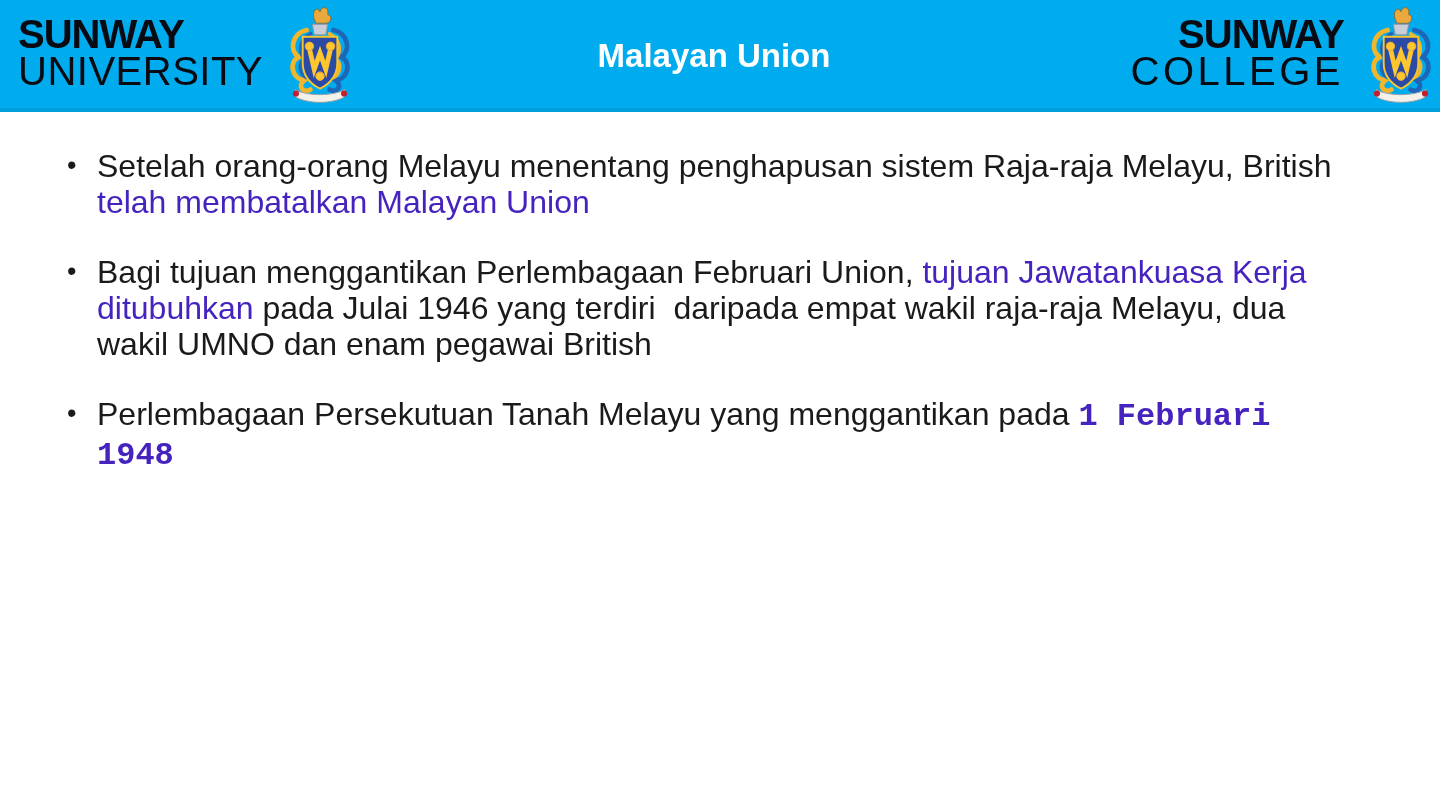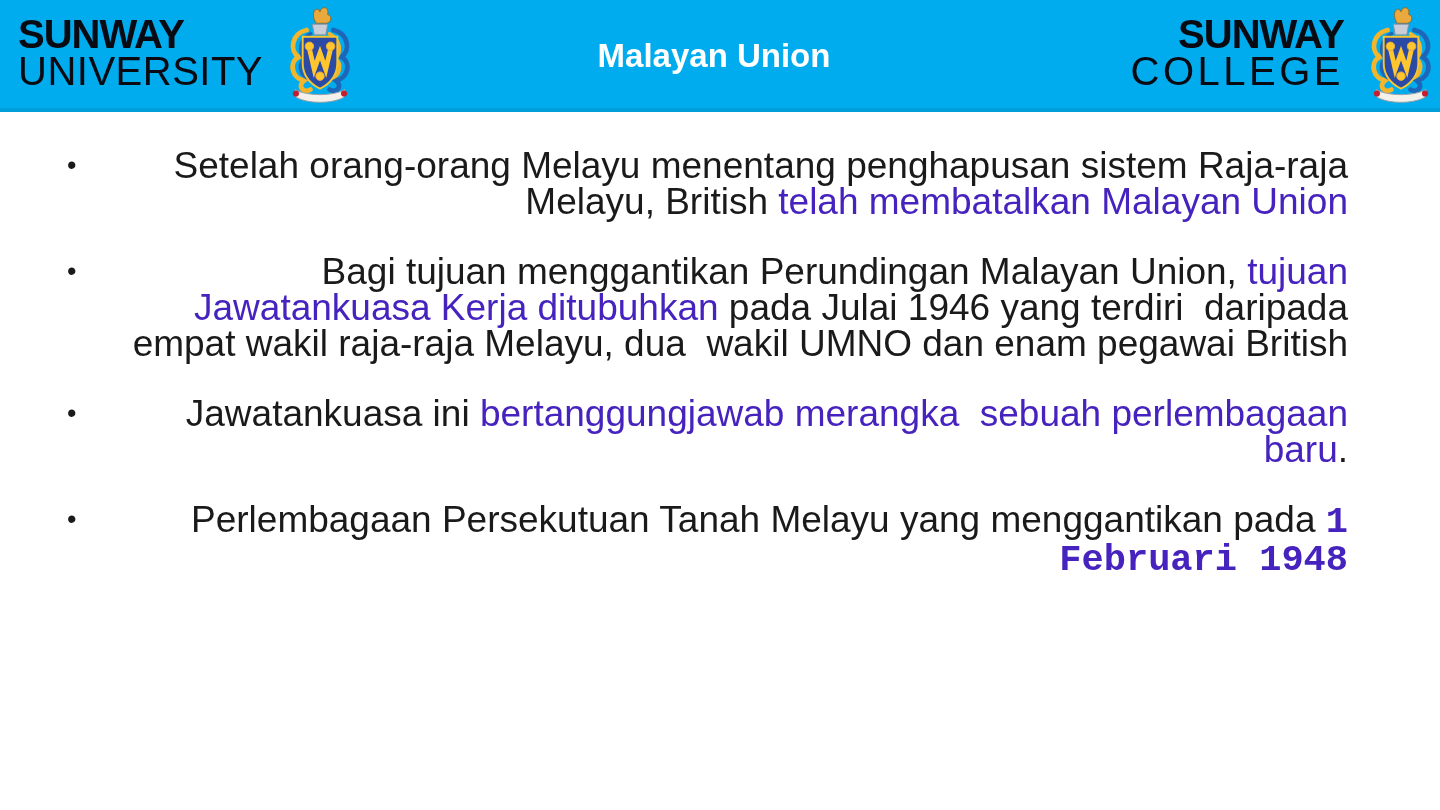--- a/index.html
+++ b/index.html
@@ -25,21 +25,21 @@
   .slide-title{
     position:absolute;left:0;right:12px;top:0;height:112px;
     display:flex;align-items:center;justify-content:center;
     color:#ffffff;font-size:33px;font-weight:700;pointer-events:none;
   }
   
   .slide-body{padding:36px 92px 0 66px;}
   .bullet-list{
     list-style:none;margin:0;padding:0;
     color:var(--body-text,#1a1a1a);
-    font-size:37px;line-height:36px;text-align:right;
+    font-size:32px;line-height:36px;
   }
   .bullet-list li{position:relative;padding-left:31px;margin-bottom:34px;}
   .bullet-list li::before{
     content:"\2022";position:absolute;left:1px;top:-1px;font-size:27px;color:#1a1a1a;
   }
   .seg{white-space:pre-wrap;}
   .seg.accent{color:var(--accent,#4623BE);}
   .seg.accent-bold{color:var(--accent,#4623BE);font-weight:700;font-family:Liberation Mono, monospace;}
   .hidden-defs{position:absolute;width:0;height:0;overflow:hidden;}
 </style>
@@ -95,17 +95,16 @@
     </div>
     <svg class="crest">
         <use href="#crest"></use>
       </svg>
   </div>
 </div>
 
 <div class="slide-body">
   <ul class="bullet-list">
       <li><span class="seg normal">Setelah orang-orang Melayu menentang penghapusan sistem Raja-raja Melayu, British </span><span class="seg accent">telah membatalkan Malayan Union</span></li>
-      <li><span class="seg normal">Bagi tujuan menggantikan Perundingan Malayan Union, </span><span class="seg accent">tujuan Jawatankuasa Kerja ditubuhkan</span><span class="seg normal"> pada Julai 1946 yang terdiri  daripada empat wakil raja-raja Melayu, dua  wakil UMNO dan enam pegawai British</span></li>
-      <li><span class="seg normal">Jawatankuasa ini </span><span class="seg accent">bertanggungjawab merangka  sebuah perlembagaan baru</span><span class="seg normal">.</span></li>
+      <li><span class="seg normal">Bagi tujuan menggantikan Perlembagaan Februari Union, </span><span class="seg accent">tujuan Jawatankuasa Kerja ditubuhkan</span><span class="seg normal"> pada Julai 1946 yang terdiri  daripada empat wakil raja-raja Melayu, dua  wakil UMNO dan enam pegawai British</span></li>
       <li><span class="seg normal">Perlembagaan Persekutuan Tanah Melayu yang menggantikan pada </span><span class="seg accent-bold">1 Februari 1948</span></li>
     </ul>
 </div>
 
 </body></html>

